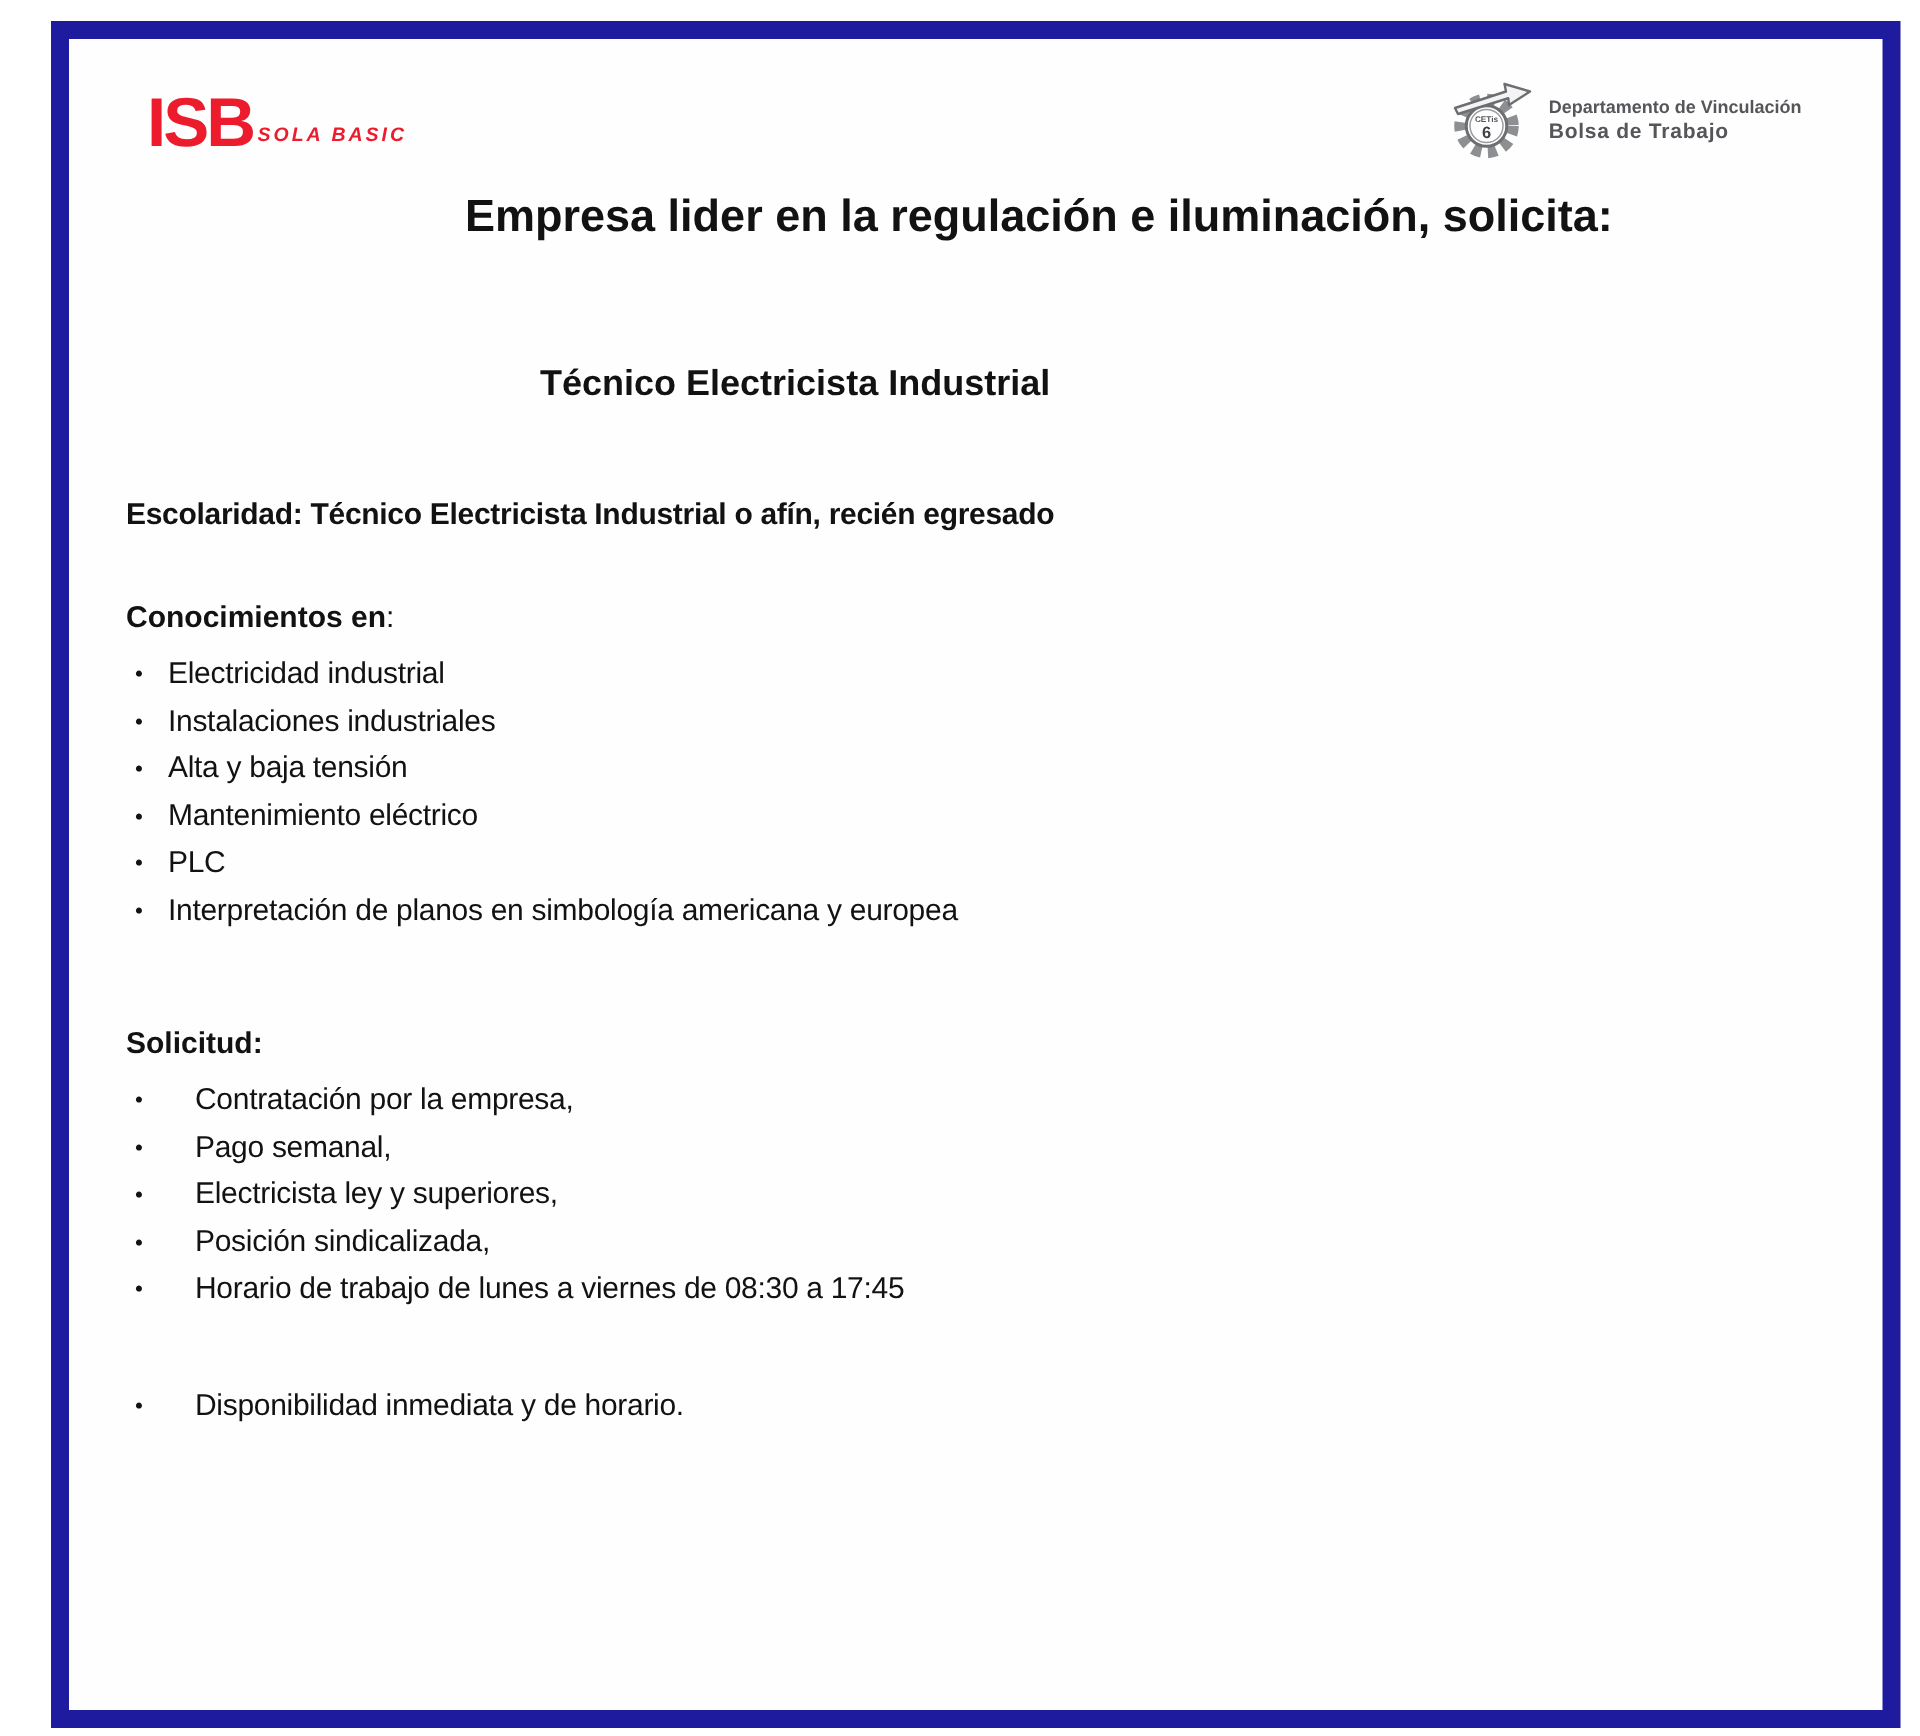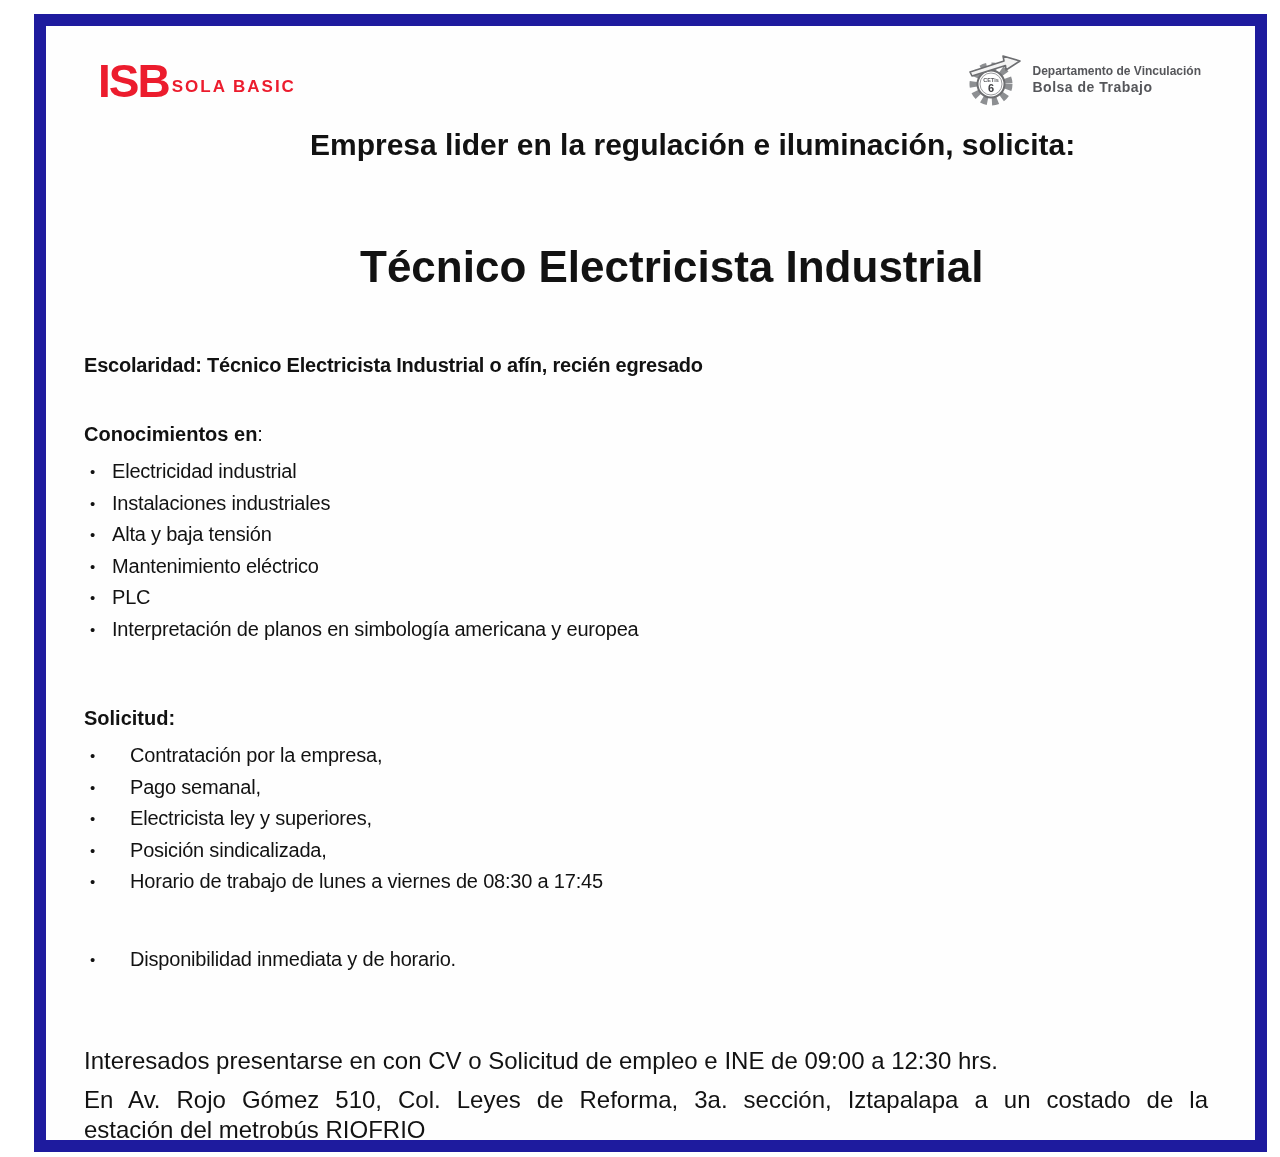--- a/index.html
+++ b/index.html
@@ -45,26 +45,27 @@
   }
   .isb-name{
     font-size:46px;
     line-height:34px;
     font-weight:800;
     letter-spacing:-2px;
     color:var(--brand-red);
     font-style:normal;
   }
   .isb-tag{
-    font-size:17px;
+    font-size:13px;
     font-weight:800;
     letter-spacing:2px;
     color:var(--brand-red);
     margin-left:3px;
     margin-bottom:1px;
+    font-style:italic;
   }
   .dept{
     display:flex;
     align-items:center;
     gap:9px;
     margin-right:24px;
     margin-top:2px;
   }
   .dept-text{
     color:var(--dept-gray);
@@ -81,21 +82,21 @@
   }
   .gear-wrap svg{display:block;}
   
   .headline{
     font-size:30px;
     font-weight:bold;
     white-space:nowrap;
     margin:16px 0 0 226px;
   }
   .job-title{
-    font-size:44px;
+    font-size:24px;
     font-weight:bold;
     white-space:nowrap;
     margin:80px 0 0 276px;
   }
   .escolaridad{
     margin:62px 0 0 0;
     font-size:20px;
     font-weight:bold;
     letter-spacing:-0.2px;
   }
@@ -239,20 +240,15 @@
           </li>
       </ul>
       <ul class="list list2 extra">
         <li>
             <span class="blt">•</span>
             <span>Disponibilidad inmediata y de horario.</span>
           </li>
       </ul>
     </div>
 
-    <div class="footer">
-      <p class="f1">Interesados presentarse en con CV o Solicitud de empleo e INE de 09:00 a 12:30 hrs.</p>
-      <p class="f2">En Av. Rojo Gómez 510, Col. Leyes de Reforma, 3a. sección, Iztapalapa a un costado de la</p>
-      <p class="f3">estación del metrobús RIOFRIO</p>
-    </div>
 
   </div>
 </div>
 
 </body></html>

